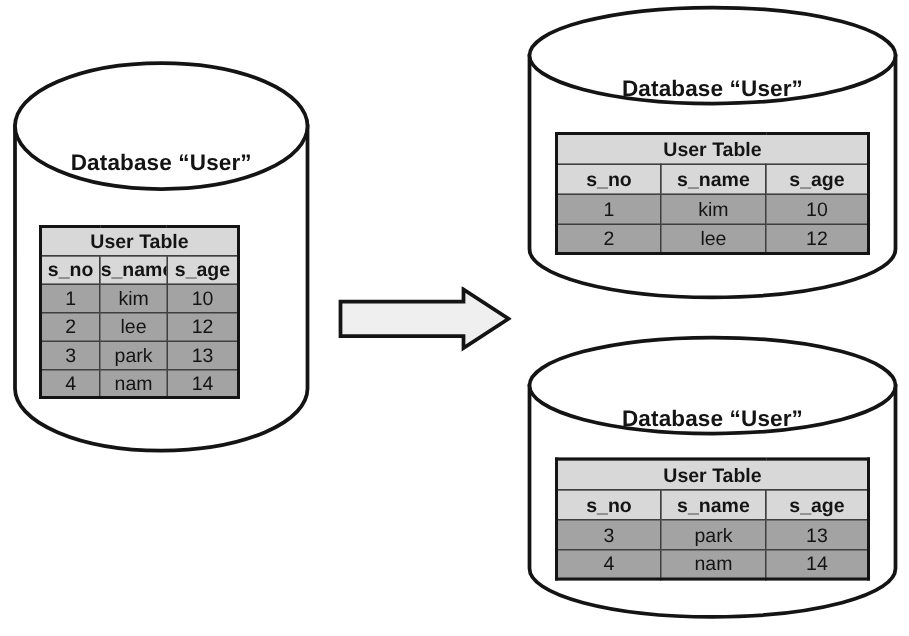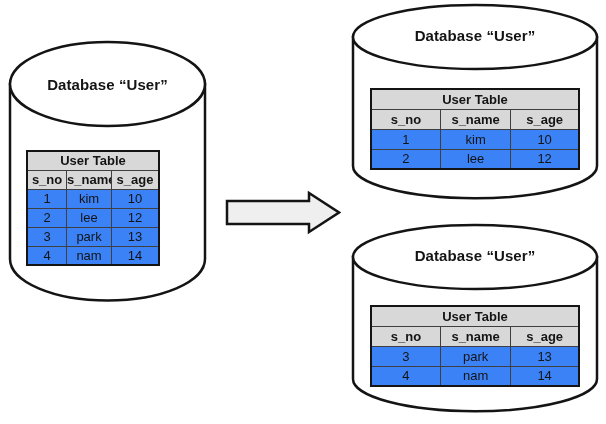--- a/index.html
+++ b/index.html
@@ -16,33 +16,34 @@
   svg { display: block; }
   .cyl-body { fill: #ffffff; stroke: var(--stroke, #111); stroke-width: 2.5; }
   .cyl-top  { fill: #ffffff; stroke: var(--stroke, #111); stroke-width: 2.5; }
   .db-title {
     position: absolute;
     text-align: center;
     font-size: 15px;
     font-weight: 600;
     letter-spacing: 0.1px;
     line-height: 20px;
+    margin-top: 24px;
   }
   .arrow-label {
     position: absolute;
     text-align: center;
     font-size: 15px;
     font-weight: 600;
     line-height: 18px;
   }
   table.dtable {
     position: absolute;
     border-collapse: collapse;
     table-layout: fixed;
-    background: #3b82f6;
+    background: #a3a3a3;
     border: 2px solid var(--stroke, #111);
     font-size: 13px;
   }
   .dtable th, .dtable td {
     border: 1px solid #3f3f3f;
     text-align: center;
     vertical-align: middle;
     padding: 0;
     font-weight: 600;
     overflow: hidden;

